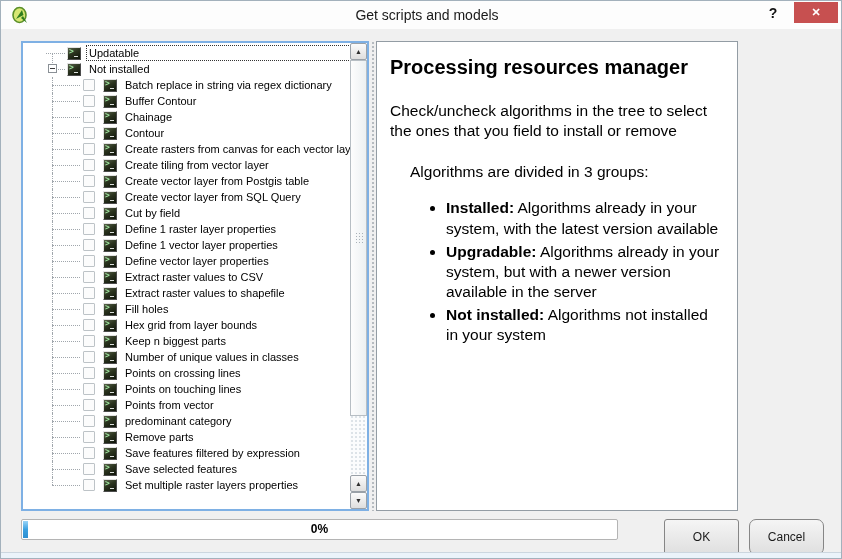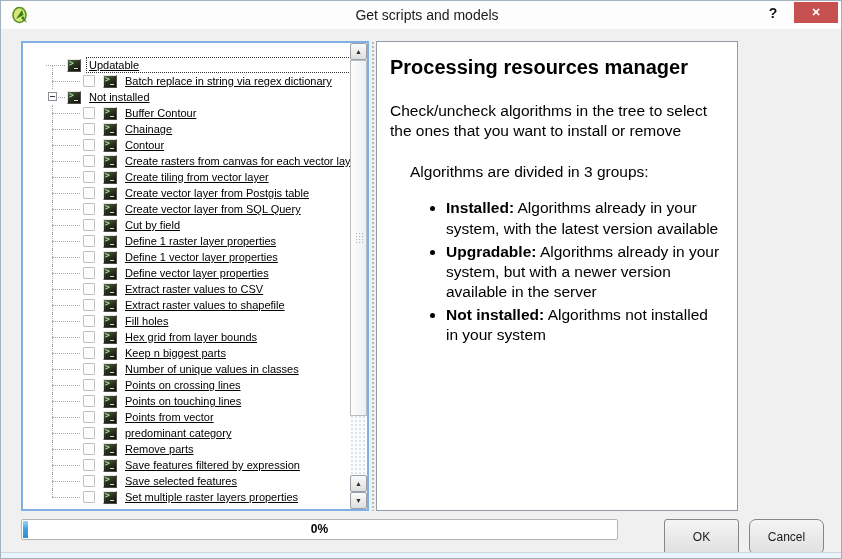--- a/index.html
+++ b/index.html
@@ -16,21 +16,21 @@
            text-align:center; font-size:14px; color:#1a1a1a; }
   .help-btn { position:absolute; left:763px; top:4px; width:18px; height:20px;
               text-align:center; font-weight:bold; font-size:14px; color:#111; cursor:default; }
   .close-btn { position:absolute; left:793px; top:1px; width:44px; height:21px;
                background:#c75050; color:#fff; font-size:11px; font-weight:bold;
                display:flex; align-items:center; justify-content:center; }
 
   
   .tree-panel { position:absolute; left:20px; top:40px; width:348px; height:470px;
                 background:#fff; border:2px solid #7eb0e4; }
-  #tree-rows { position:absolute; left:0; top:0; right:17px; bottom:0; padding-top:14px; overflow:hidden;text-decoration:underline; }
+  #tree-rows { position:absolute; left:0; top:0; right:17px; bottom:0; padding-top:2px; overflow:hidden; }
   .tree-row { position:relative; height:16px; display:flex; align-items:center; }
   .tree-row.group { padding-left:44px; }
   .tree-row.child { padding-left:60px; }
   .tree-label { font-size:11px; color:#000; white-space:nowrap; overflow:hidden;
                 padding:1px 3px 1px 2px; line-height:12px; }
   .tree-label.selected { flex:1 1 auto; outline:1px dotted #333; }
 
   
   .tree-row.child::before { content:''; position:absolute; left:29px; top:8px; width:28px; height:0;
                             border-top:1px dotted #a0a6ac; }
@@ -126,29 +126,29 @@
       <span>✕</span>
     </div>
   </div>
 
   <div class="tree-panel">
     <div id="tree-rows">
         <div class="tree-row group first">
           <span class="script-icon"></span>
           <span class="tree-label selected">Updatable</span>
         </div>
-        <div class="tree-row child">
-          <span class="cb"></span>
-          <span class="script-icon"></span>
-          <span class="tree-label">Batch replace in string via regex dictionary</span>
-        </div>
         <div class="tree-row group expanded">
           <span class="expander"></span>
           <span class="script-icon"></span>
           <span class="tree-label">Not installed</span>
+        </div>
+        <div class="tree-row child">
+          <span class="cb"></span>
+          <span class="script-icon"></span>
+          <span class="tree-label">Batch replace in string via regex dictionary</span>
         </div>
         <div class="tree-row child">
           <span class="cb"></span>
           <span class="script-icon"></span>
           <span class="tree-label">Buffer Contour</span>
         </div>
         <div class="tree-row child">
           <span class="cb"></span>
           <span class="script-icon"></span>
           <span class="tree-label">Chainage</span>
@@ -282,21 +282,21 @@
       <div class="sb-btn bdown">
           <span>▼</span>
         </div>
     </div>
   </div>
 
   <div class="splitter"></div>
 
   <div class="info-panel">
     <div class="info-title">Processing resources manager</div>
-    <p class="info-p1">Check/uncheck algorithms in the tree to select the ones that you want to install or remove</p>
+    <p class="info-p1">Check/uncheck algorithms in the tree to select the ones that you field to install or remove</p>
     <p class="info-p2">Algorithms are divided in 3 groups:</p>
     <ul class="info-list">
       <li><b>Installed:</b> <span>Algorithms already in your system, with the latest version available</span></li>
       <li><b>Upgradable:</b> <span>Algorithms already in your system, but with a newer version available in the server</span></li>
       <li><b>Not installed:</b> <span>Algorithms not installed in your system</span></li>
     </ul>
   </div>
 
   <div class="progress">
     <div class="progress-chunk"></div>

